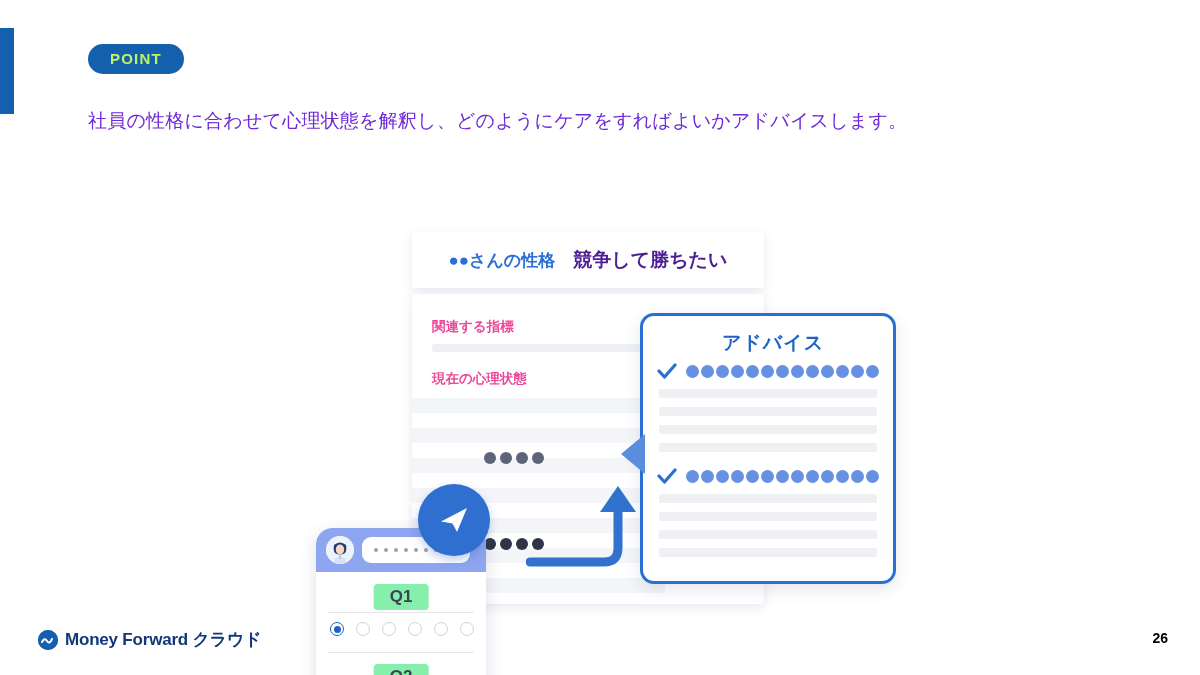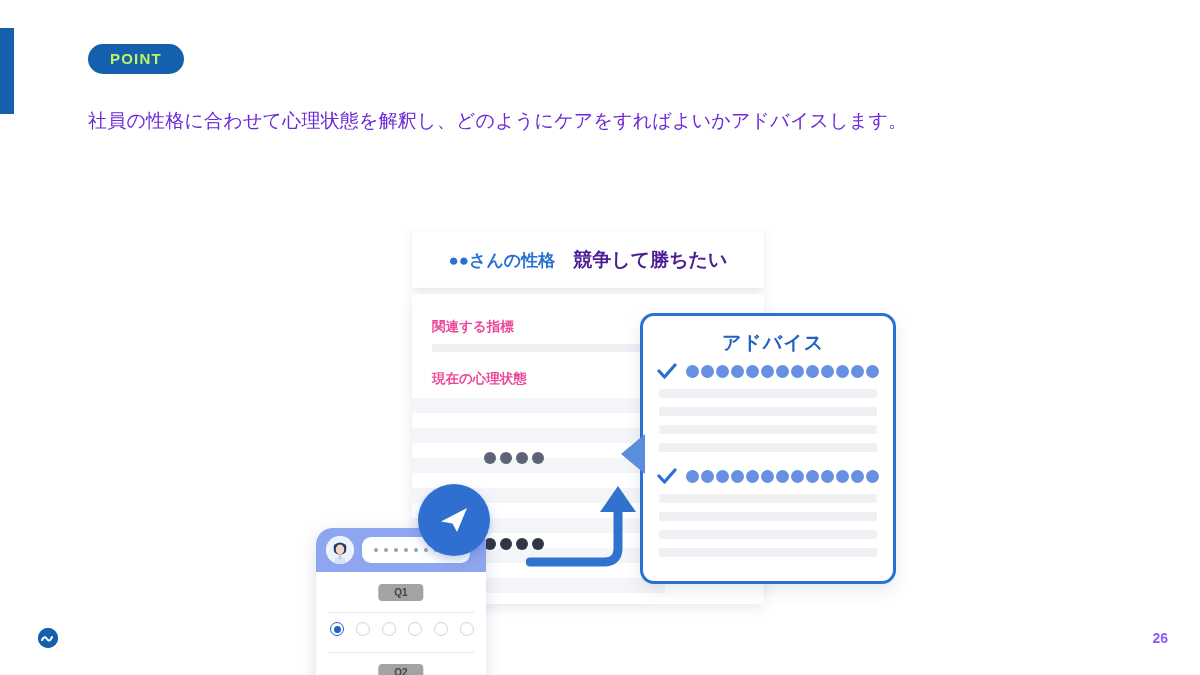--- a/index.html
+++ b/index.html
@@ -61,22 +61,22 @@
   }
   .bubble{
     position:absolute;left:46px;top:9px;width:108px;height:26px;background:#fff;border-radius:9px;
     display:flex;align-items:center;justify-content:center;gap:6px;
   }
   .bubble i{width:4px;height:4px;border-radius:50%;background:#9aa0ae;display:block;}
   .bubble:before{
     content:"";position:absolute;left:-5px;top:10px;border:5px solid transparent;border-right-color:#fff;
   }
   .qtag{
-    position:absolute;background:#a3a3a3;border-radius:4px;color:#3c4353;
-    font-size:10px;font-weight:bold;padding:3px 16px;left:50%;transform:translateX(-50%);
+    position:absolute;background:#86efac;border-radius:4px;color:#3c4353;
+    font-size:17px;font-weight:bold;padding:3px 16px;left:50%;transform:translateX(-50%);
   }
   .qrule{position:absolute;left:12px;right:12px;height:1px;background:#e6e8ee;}
   .radios{position:absolute;left:14px;display:flex;gap:12px;}
   .radios span{
     width:14px;height:14px;border-radius:50%;border:1.4px solid #cdd2dd;display:block;box-sizing:border-box;
   }
   .radios span.on{border-color:#1f62c4;background:#fff;position:relative;}
   .radios span.on:after{
     content:"";position:absolute;left:2.5px;top:2.5px;width:7px;height:7px;border-radius:50%;background:#1f62c4;
   }
@@ -104,21 +104,21 @@
   }
   .check-row{display:flex;align-items:center;gap:9px;padding:0 14px;margin-top:7px;}
   .check-row .dots{display:flex;gap:2px;}
   .check-row .dots i{width:13px;height:13px;border-radius:50%;background:#6690e2;display:block;}
   .adv-line{height:9px;background:#eef0f4;border-radius:2px;margin:9px 16px 0;}
 
   
   .logo{position:absolute;left:38px;top:628px;display:flex;align-items:center;gap:7px;}
   .logo-mark{width:20px;height:20px;border-radius:50%;background:#1560ad;position:relative;}
   .logo-text{color:#12387a;font-size:17px;font-weight:bold;letter-spacing:-.2px;}
-  .page-num{position:absolute;right:32px;top:630px;color:#8b5cf6;font-size:14px;font-weight:bold;}
+  .page-num{position:absolute;right:32px;top:630px;color:#000000;font-size:14px;font-weight:bold;}
 </style>
 </head>
 <body>
 
 <div class="slide">
 
   <div class="accent-bar"></div>
 
   <div class="header">
     <span class="point-badge">POINT</span>
@@ -273,17 +273,18 @@
 
   </div>
 
   <div class="logo">
     <span class="logo-mark">
       <svg width="20" height="20" viewBox="0 0 20 20" aria-hidden="true">
         <circle cx="10" cy="10" r="10" fill="#1560ad"></circle>
         <path d="M4 12 q2.5 -5 5 -1 q2.5 4 5 -2" stroke="#ffffff" stroke-width="2" fill="none" stroke-linecap="round"></path>
       </svg>
     </span>
+    <span class="logo-text">Money Forward クラウド</span>
   </div>
 
   <div class="page-num">26</div>
 
 </div>
 
 </body></html>

